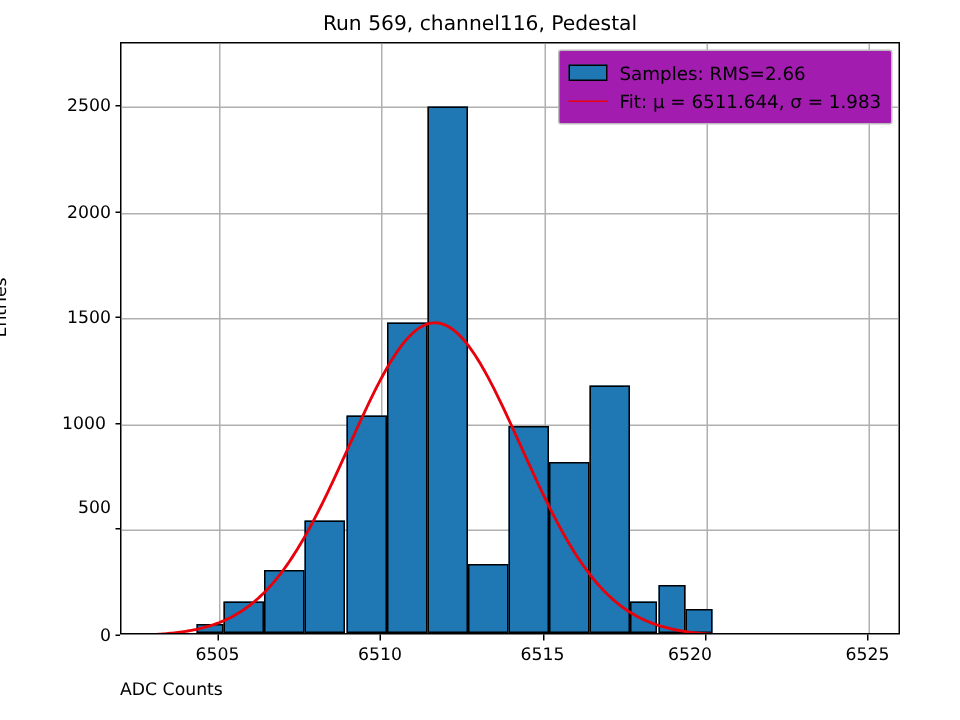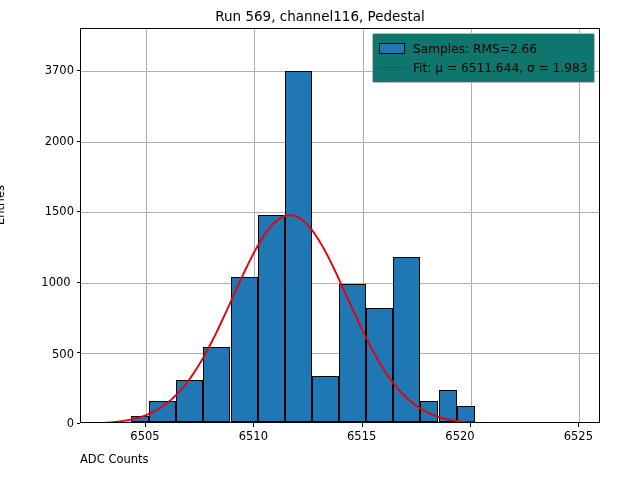--- a/index.html
+++ b/index.html
@@ -50,21 +50,21 @@
     position:absolute;left:-7px;top:225px;
     font-size:11.5px;color:#000;
     transform:rotate(-90deg);transform-origin:left top;
     white-space:nowrap;
   }
 
   
   #legend{
     position:absolute;
     left:372px;top:33px;
-    background:#0f766e;
+    background:#a21caf;
     border:0.9px solid #bbbbbb;
     border-radius:2px;
     padding:5px 7px 5px 6px;
     font-size:12.2px;
     color:#000;
     box-sizing:border-box;
   }
   .legend-row{display:flex;align-items:center;height:19px;white-space:nowrap;}
   .legend-swatch-patch{
     width:26px;height:11px;
@@ -127,29 +127,29 @@
       <div class="xtick-label" style="left: 361.667px; top: 429px;">6515</div>
       <div class="tick-mark-x" style="left: 470px; top: 423px;"></div>
       <div class="xtick-label" style="left: 460px; top: 429px;">6520</div>
       <div class="tick-mark-x" style="left: 578.333px; top: 423px;"></div>
       <div class="xtick-label" style="left: 578.333px; top: 429px;">6525</div>
     </div>
   <div id="yticks">
       <div class="tick-mark-y" style="left: 76.5px; top: 423px;"></div>
       <div class="ytick-label" style="left: 38px; width: 36px; top: 423px;">0</div>
       <div class="tick-mark-y" style="left: 76.5px; top: 352.464px;"></div>
-      <div class="ytick-label" style="left: 38px; width: 36px; top: 354px;">500</div>
+      <div class="ytick-label" style="left: 38px; width: 36px; top: 338px;">500</div>
       <div class="tick-mark-y" style="left: 76.5px; top: 281.929px;"></div>
       <div class="ytick-label" style="left: 38px; width: 36px; top: 281.929px; text-align: center;">1000</div>
       <div class="tick-mark-y" style="left: 76.5px; top: 211.393px;"></div>
       <div class="ytick-label" style="left: 38px; width: 36px; top: 211.393px;">1500</div>
       <div class="tick-mark-y" style="left: 76.5px; top: 140.857px;"></div>
       <div class="ytick-label" style="left: 38px; width: 36px; top: 140.857px;">2000</div>
       <div class="tick-mark-y" style="left: 76.5px; top: 70.3214px;"></div>
-      <div class="ytick-label" style="left: 38px; width: 36px; top: 70.3214px;">3700</div>
+      <div class="ytick-label" style="left: 38px; width: 36px; top: 70.3214px;">2500</div>
     </div>
 
   <div id="xlabel">ADC Counts</div>
   <div id="ylabel">Entries</div>
 
   <div id="legend">
     <div class="legend-row">
       <span class="legend-swatch-patch"></span>
       <span class="legend-text">Samples: RMS=2.66</span>
     </div>

